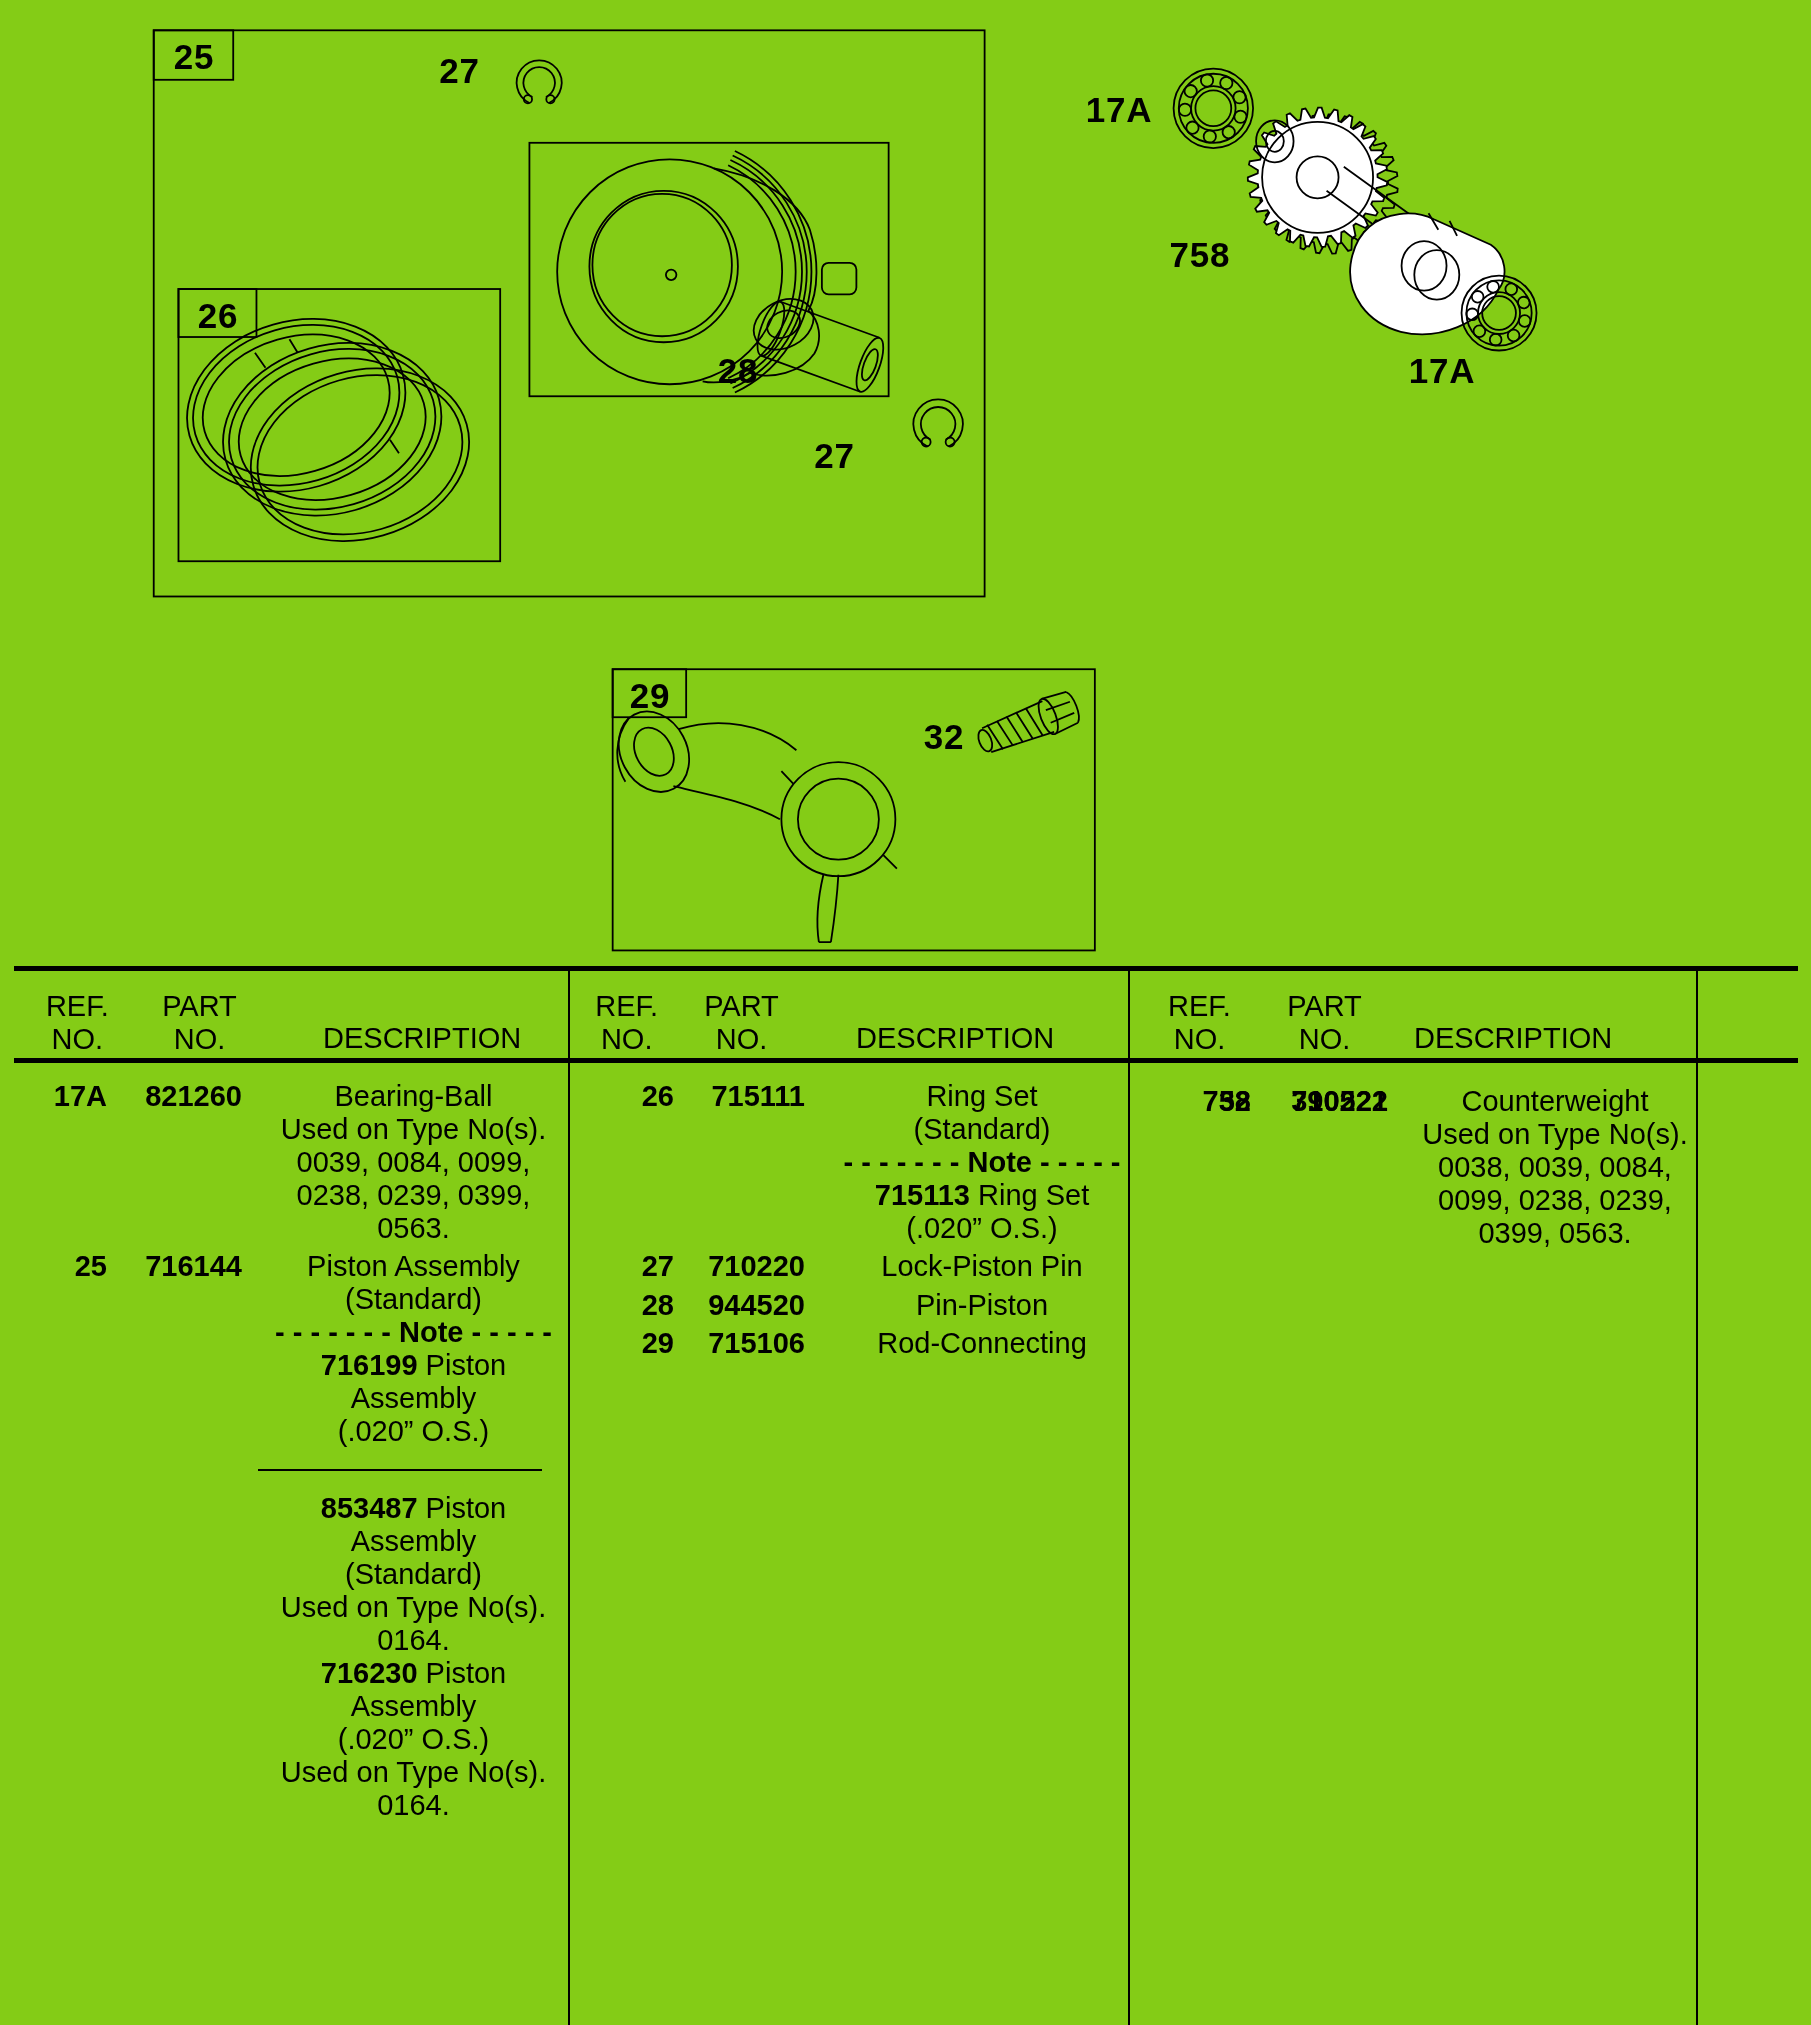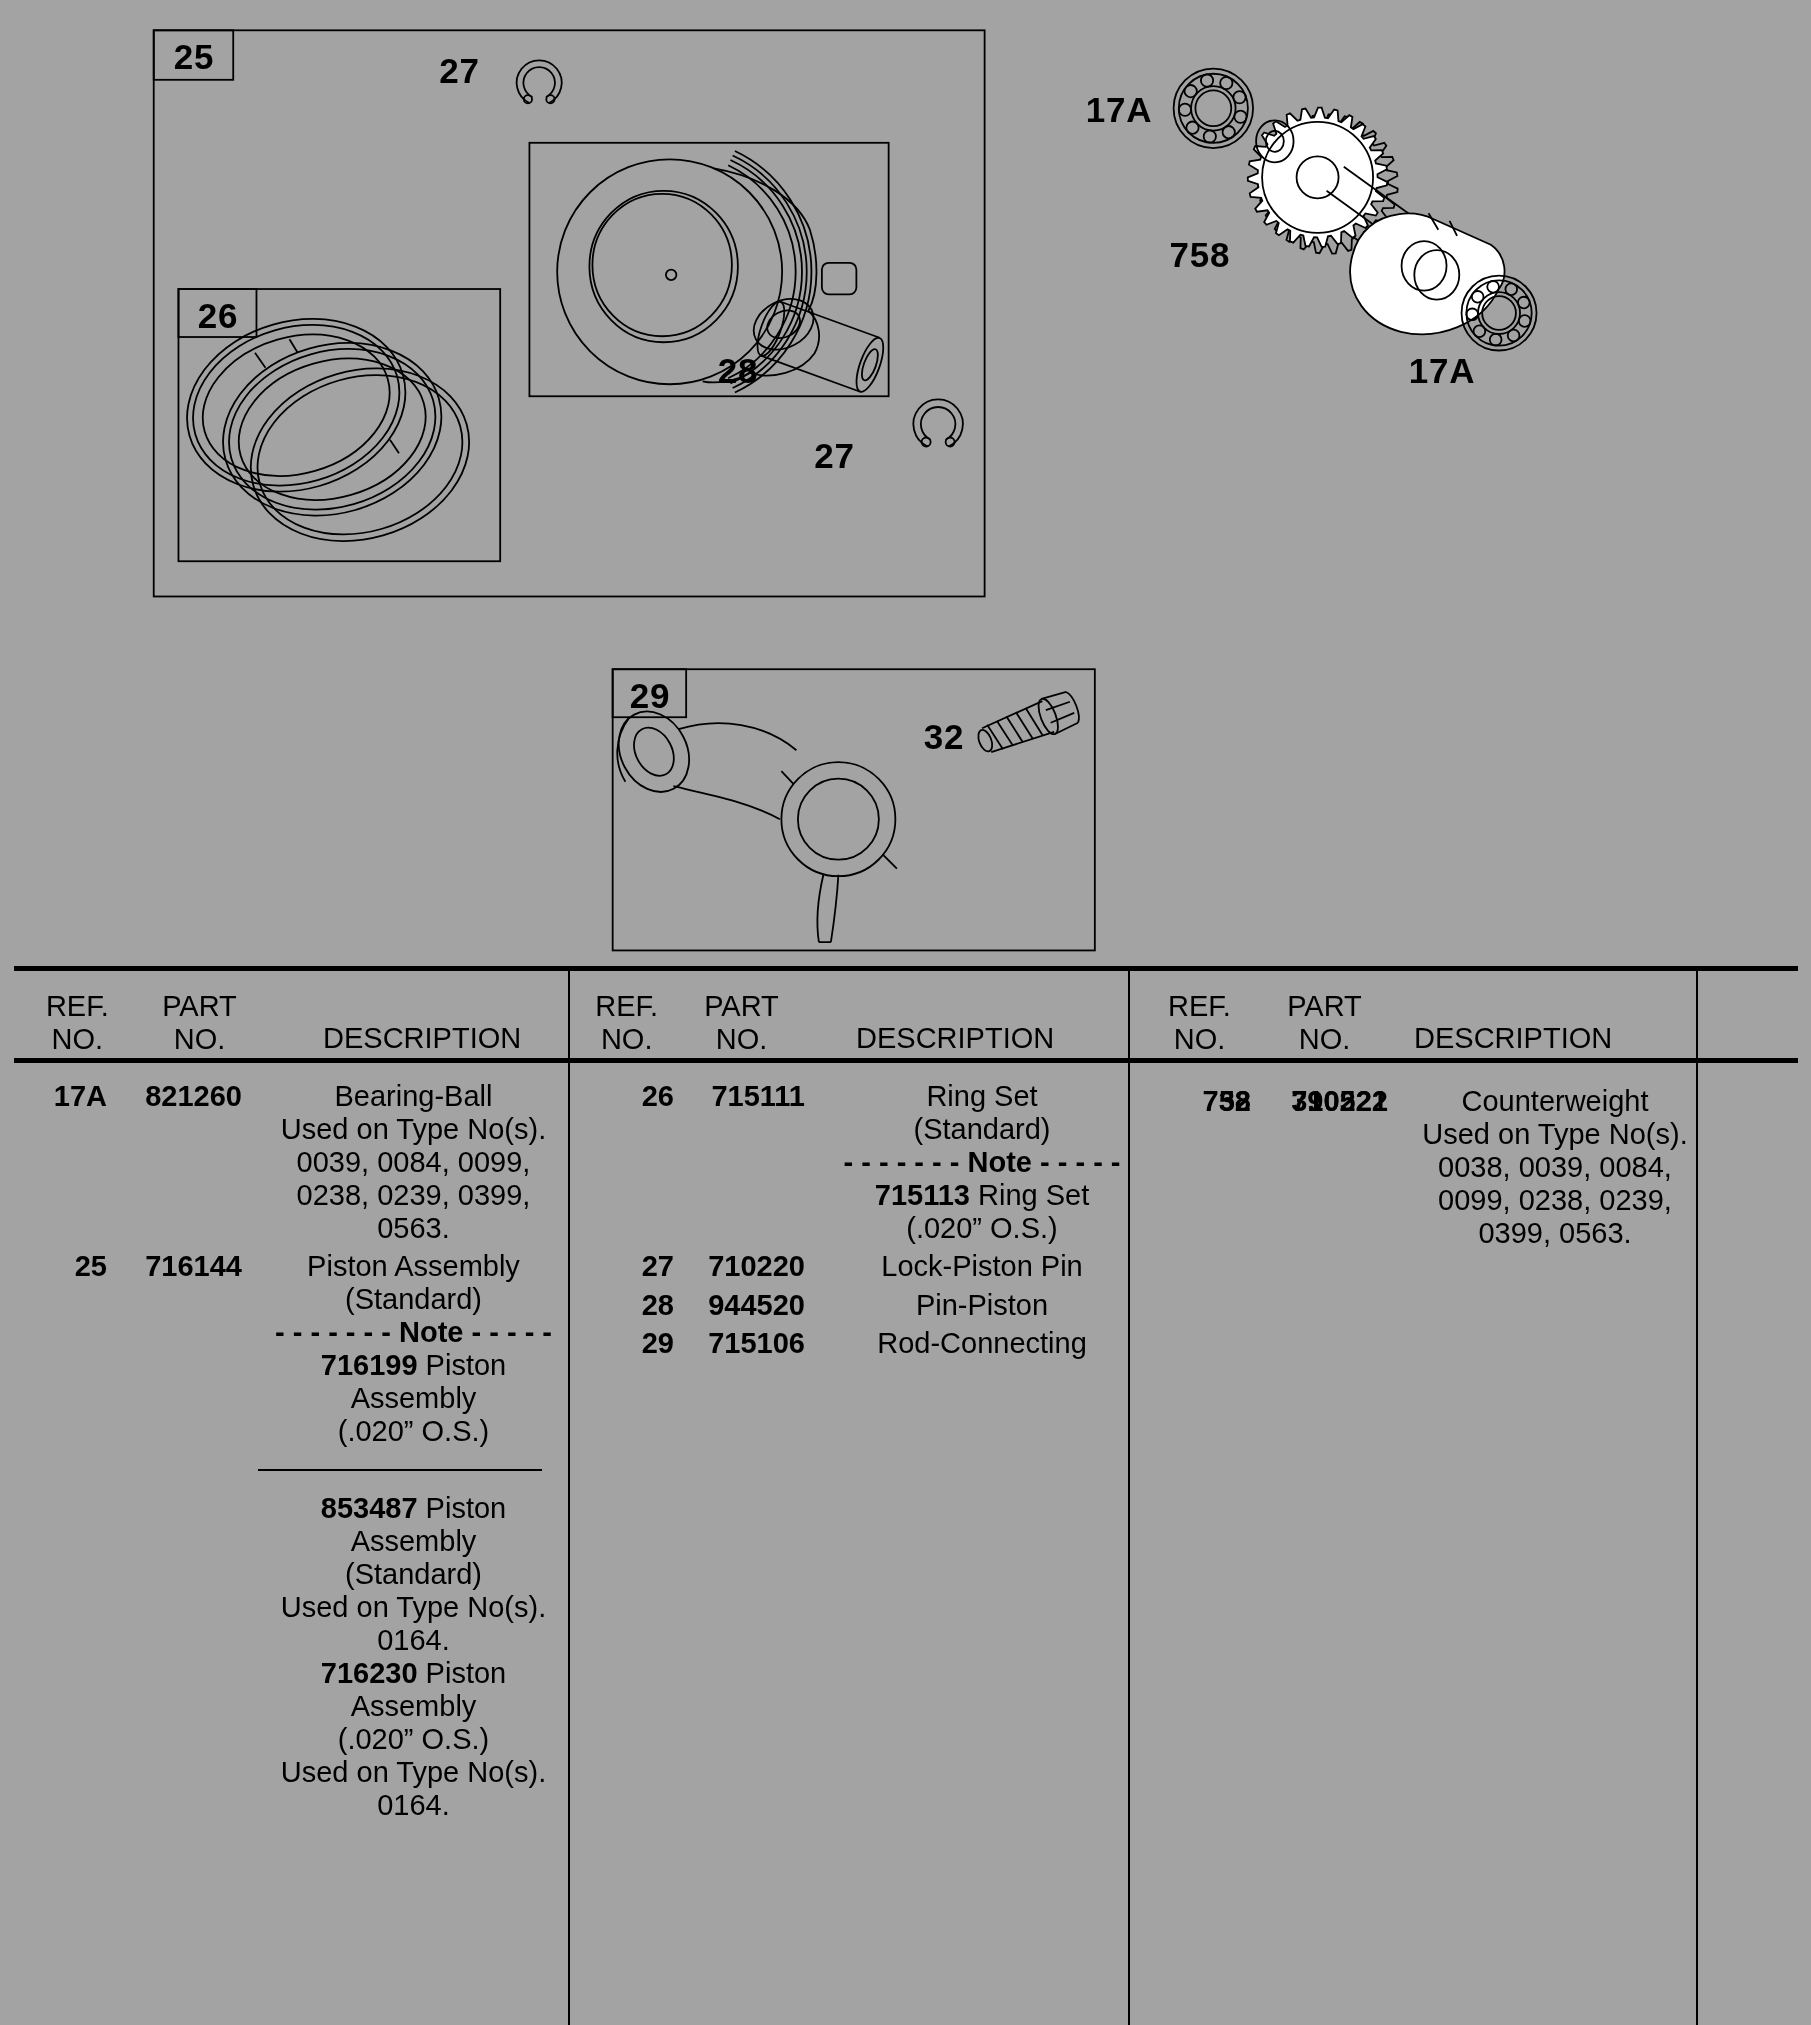--- a/index.html
+++ b/index.html
@@ -1,16 +1,16 @@
 <!DOCTYPE html>
 <html style="font-size:12px"><head>
 <meta charset="utf-8">
 <style>
   html,body{margin:0;padding:0;background:#fff;}
-  #page{position:relative;width:1811px;height:2025px;background:#a3a3a3;color:#000;
+  #page{position:relative;width:1811px;height:2025px;background:#84cc16;color:#000;
         font-family:"Liberation Sans",sans-serif;overflow:hidden;}
   svg{position:absolute;left:0;top:0;}
   .callout{position:absolute;font-weight:bold;font-size:35px;line-height:1;text-align:center;
            letter-spacing:0.8px;}
   
   .rule{position:absolute;background:#000;height:4.5px;left:13.5px;width:1784px;}
   .vline{position:absolute;background:#000;width:2.3px;top:966px;height:1059px;}
   .col{position:absolute;top:1080px;font-size:29px;line-height:33px;}
   .colhead{position:absolute;top:-90px;left:0;right:0;height:83px;}
   .colhead .h2{position:absolute;top:0;text-align:center;}

